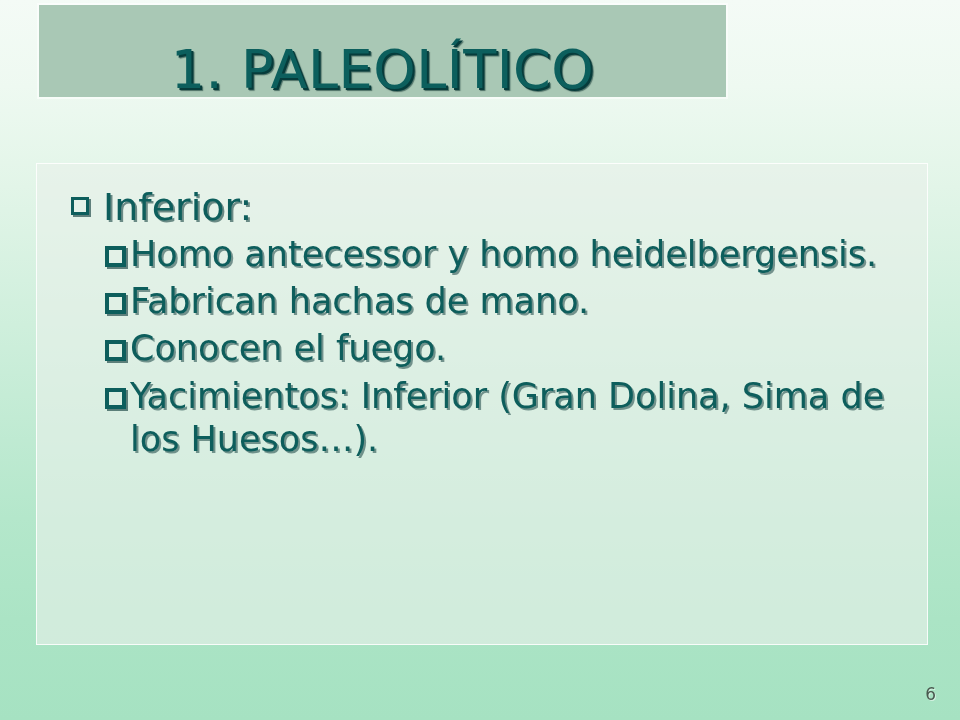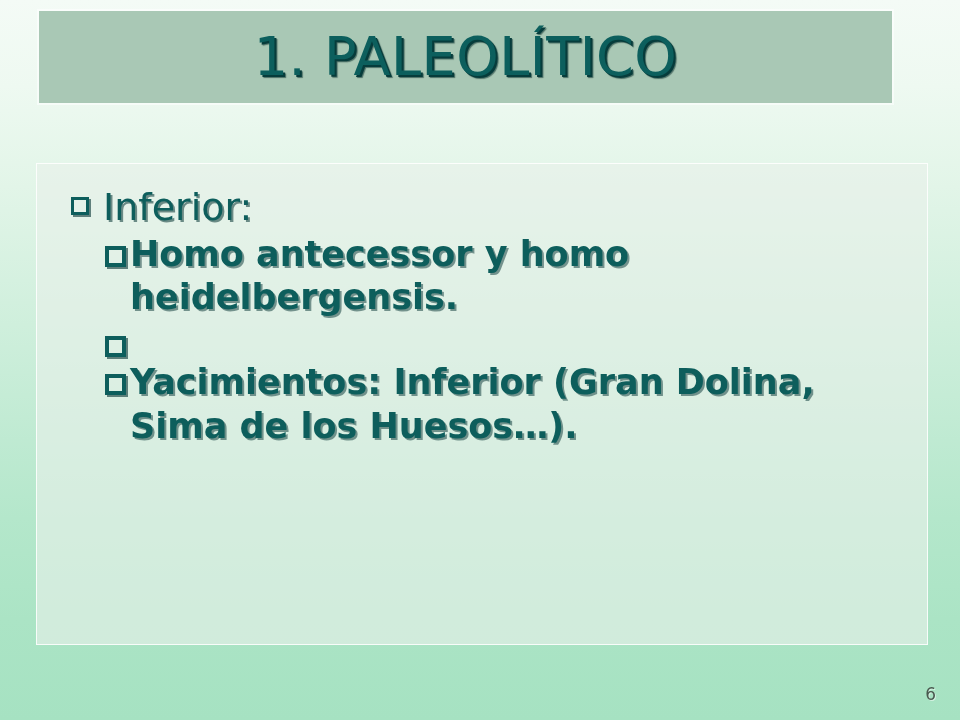--- a/index.html
+++ b/index.html
@@ -28,27 +28,27 @@
         #b4e7cb 72%,
         #abe4c5 86%,
         #a6e2c2 100%);
     overflow: hidden;
   }
 
   
   .title-box {
     position: absolute;
     left: 39px;
-    top: 11px;
-    width: 853px;
+    top: 5px;
+    width: 687px;
     height: 92px;
     background: #a9c8b5;
     box-shadow: 0 0 0 2px rgba(255,255,255,0.55);
     display: flex;
-    align-items: center;
+    align-items: flex-end;
     justify-content: center;
   }
   .title-text {
     font-family: "DejaVu Sans", sans-serif;
     font-size: 54px;
     font-weight: 400;
     letter-spacing: 0.5px;
     color: #0c5f5d;
     text-shadow:
        2px 2px 0 #063c3b,
@@ -112,21 +112,20 @@
     background: transparent;
     box-shadow: 2px 2px 0 rgba(6,52,51,0.6);
   }
   .lvl2 .txt {
     font-family: "DejaVu Sans", sans-serif;
     font-size: 35px;
     line-height: 1.24;
     color: #0d5e5c;
     text-shadow: 2px 2px 0 rgba(6,52,51,0.5);
     max-width: 810px;
-    font-weight: bold;
   }
 
   
   .slide-number {
     position: absolute;
     right: 24px;
     bottom: 16px;
     font-family: "DejaVu Sans", sans-serif;
     font-size: 17px;
     color: #4a5a50;
@@ -149,22 +148,27 @@
       <span class="txt">Inferior:</span>
     </div>
 
     <div class="lvl2">
       <span class="bullet"></span>
       <span class="txt">Homo antecessor y homo heidelbergensis.</span>
     </div>
 
     <div class="lvl2">
       <span class="bullet"></span>
+      <span class="txt">Fabrican hachas de mano.</span>
     </div>
 
+    <div class="lvl2">
+      <span class="bullet"></span>
+      <span class="txt">Conocen el fuego.</span>
+    </div>
 
 
     <div class="lvl2">
       <span class="bullet"></span>
       <span class="txt">Yacimientos: Inferior (Gran Dolina, Sima de los Huesos…).</span>
     </div>
 
   </div>
 
   <div class="slide-number">6</div>

